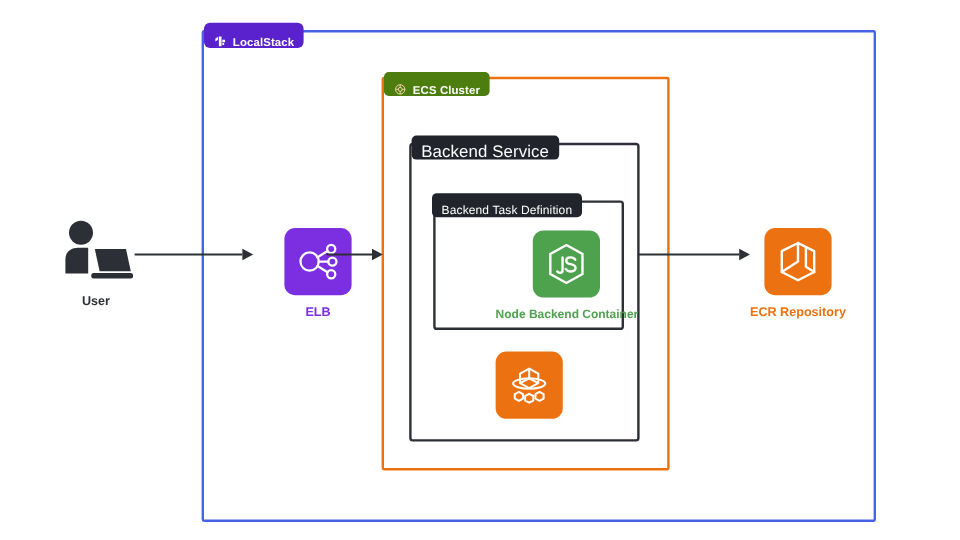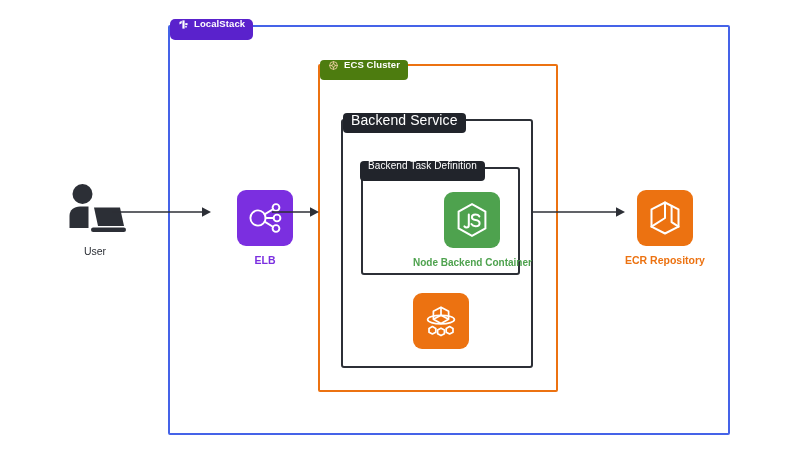--- a/index.html
+++ b/index.html
@@ -48,21 +48,21 @@
     left: 361px; top: 167px;
     width: 159px; height: 108px;
     border: 2px solid #2c2f36;
     border-radius: 3px;
   }
 
   
   .badge {
     position: absolute;
     display: flex;
-    align-items: flex-start;
+    align-items: flex-end;
     gap: 5px;
     height: 19px;
     padding: 0 8px;
     border-radius: 4px;
     font-size: 9.5px;
     font-weight: 700;
     letter-spacing: 0.1px;
     white-space: nowrap;
     color: #ffffff;
     box-sizing: border-box;
@@ -113,21 +113,21 @@
     height: 56px;
     border-radius: 9px;
     display: flex;
     align-items: center;
     justify-content: center;
   }
   .icon-tile.purple { background: #7b2fe0; }
   .icon-tile.orange { background: #ec7211; }
   .icon-tile.green  { background: #4ea24e; }
 
-  #node-user      { left: 64px;  top: 183px; }
+  #node-user      { left: 49px;  top: 183px; font-weight: bold; }
   #node-user .node-caption { color: #2c2f36; }
   #node-elb       { left: 209px; top: 190px; margin-left: 28px; }
   #node-elb .node-caption { color: #7b2fe0; font-weight: 700; }
   #node-ecr       { left: 625px; top: 190px; justify-content: space-between; }
   #node-ecr .node-caption { color: #ec7211; font-weight: 700; }
   #node-nodeserver{ left: 413px; top: 192px; }
   #node-nodeserver .node-caption { color: #4ea24e; font-weight: 700; font-size: 10px; }
   #node-ecstask   { left: 413px; top: 293px; }
 
   .user-figure { width: 62px; height: 54px; display:block; }

